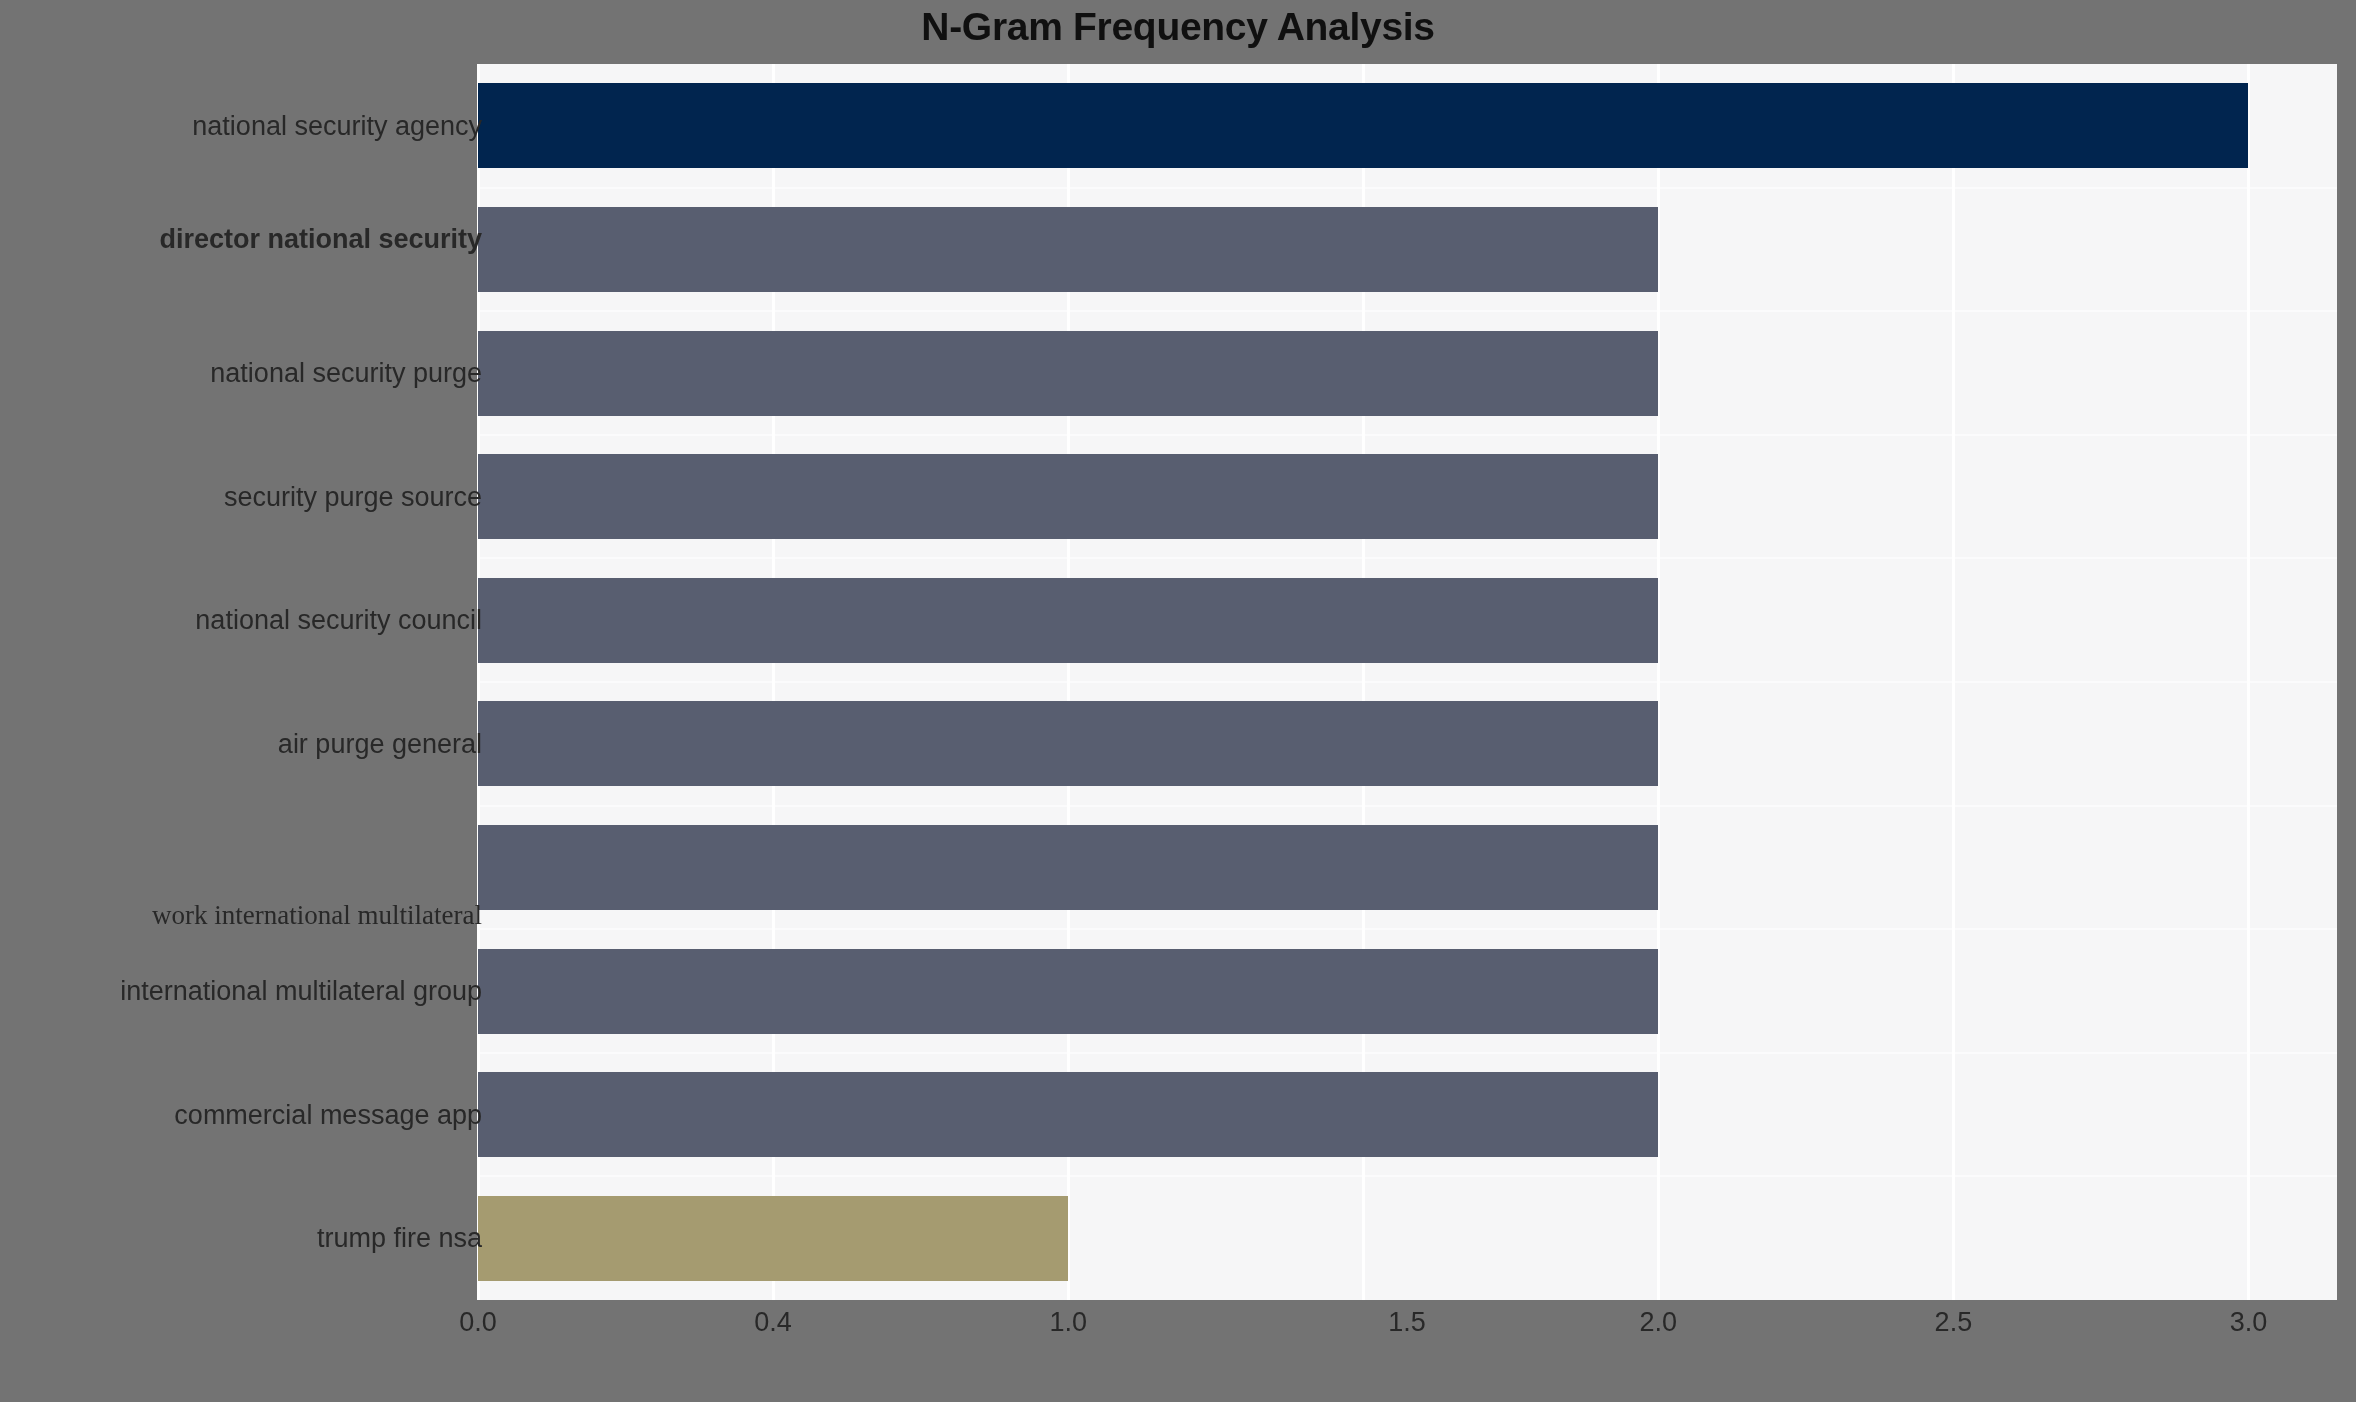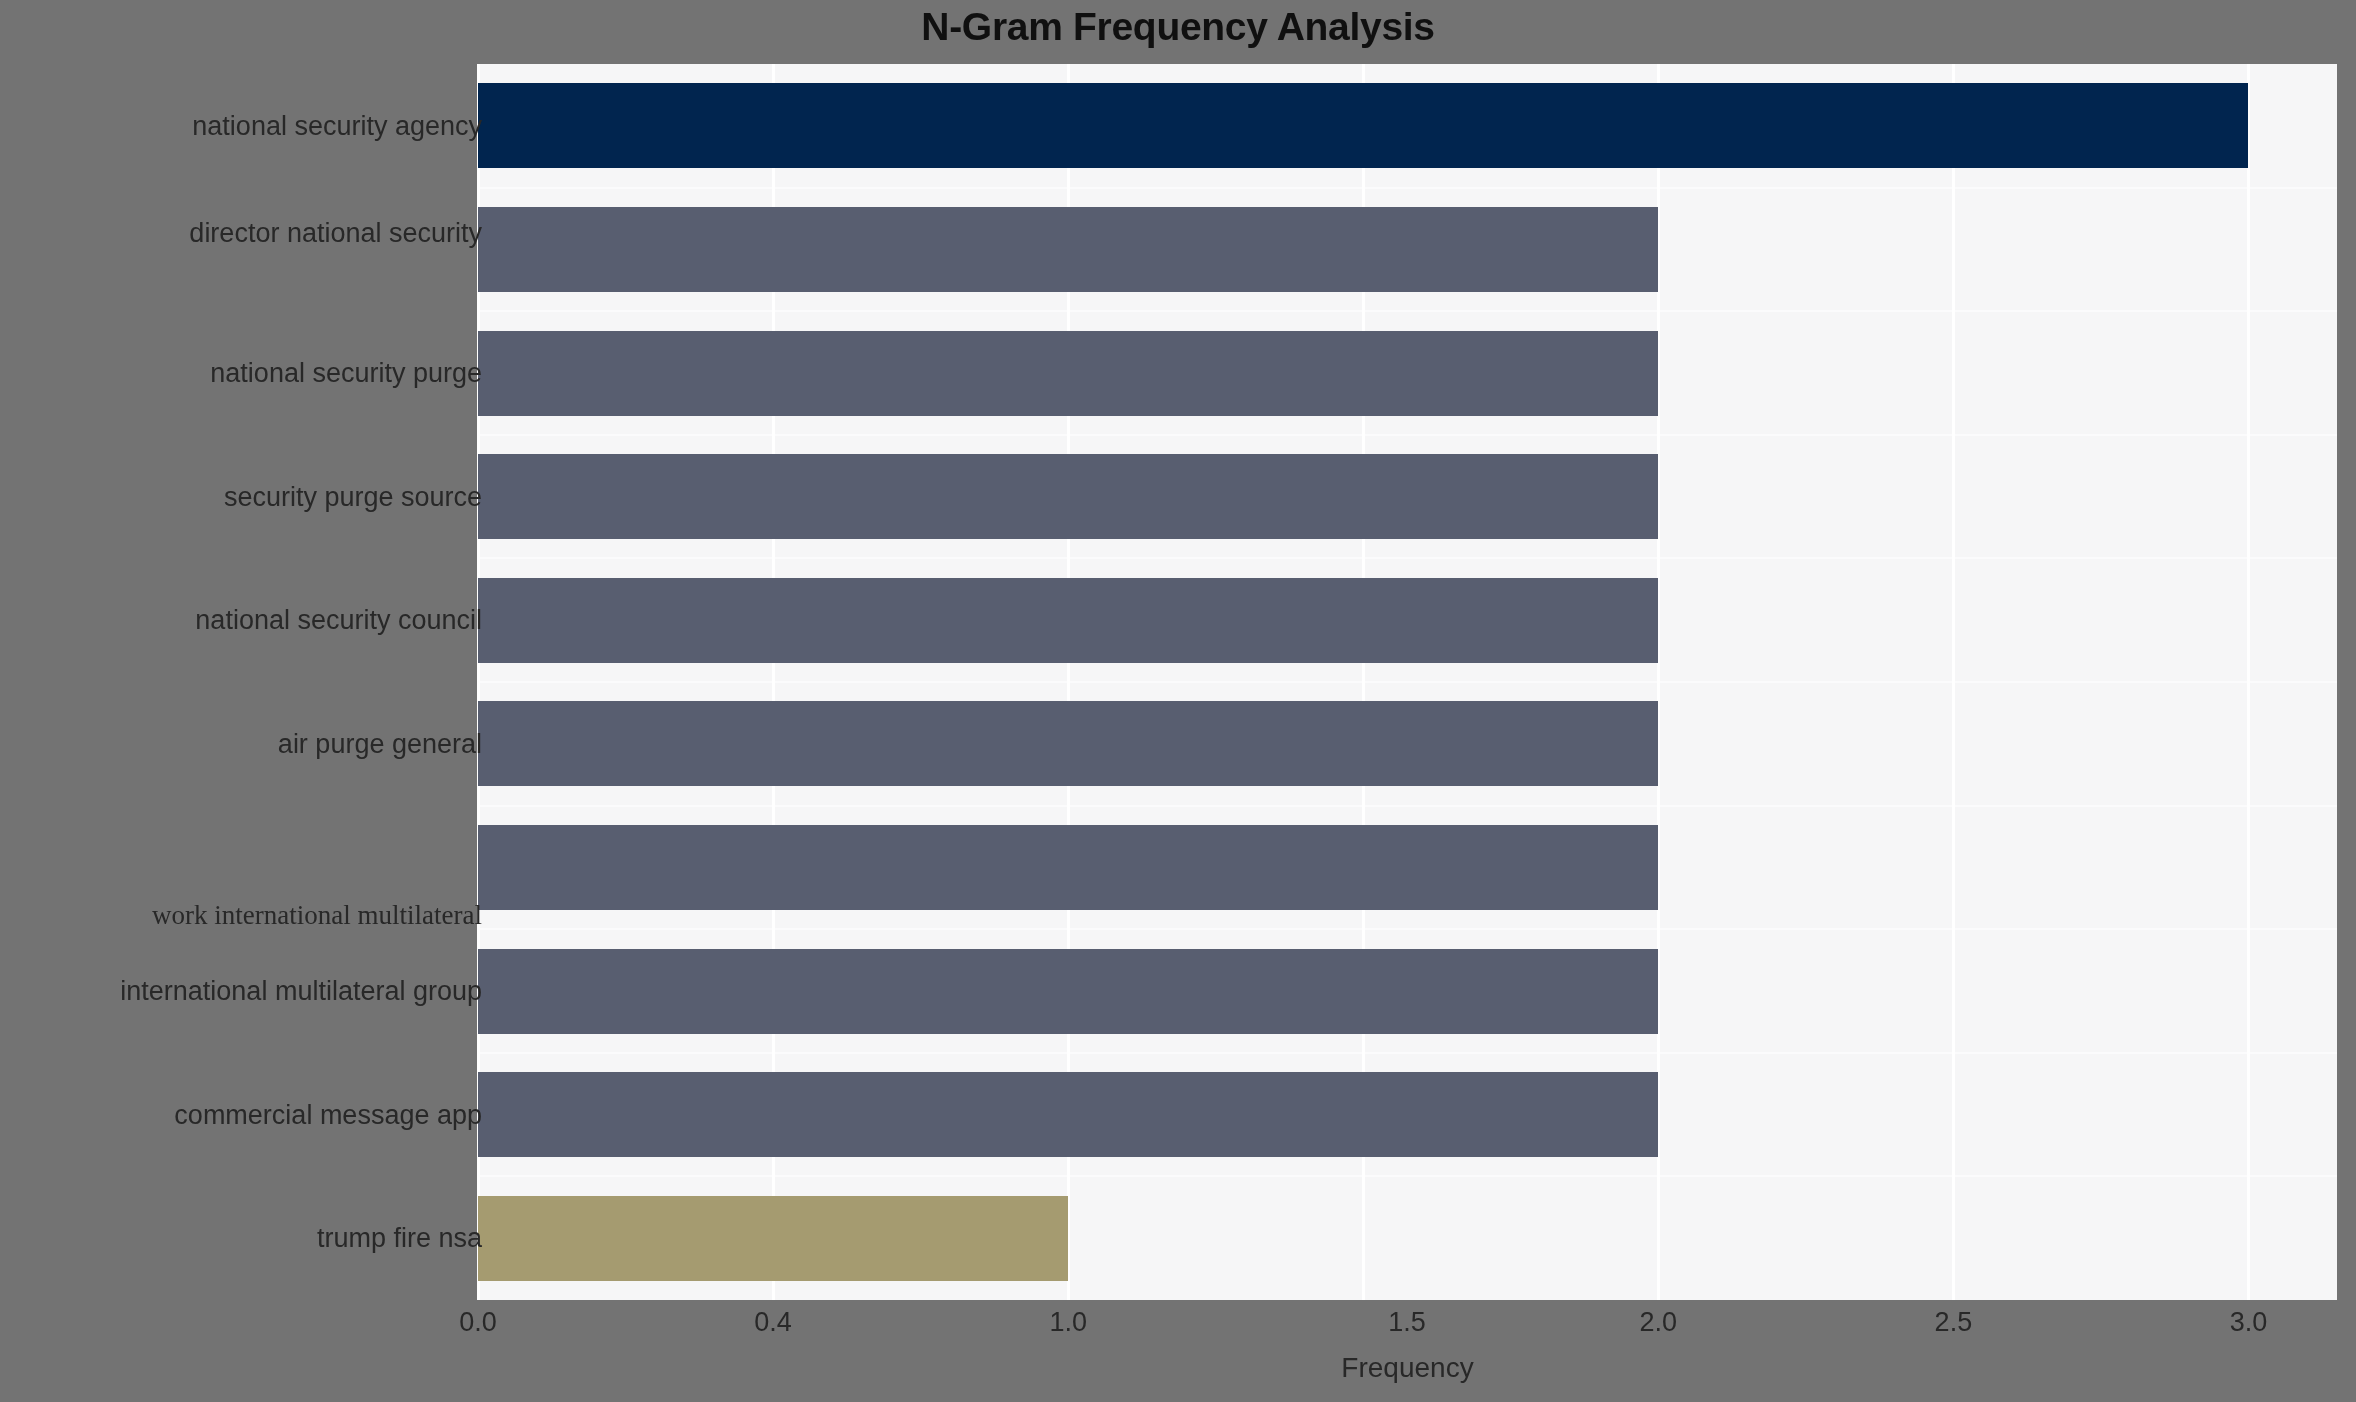--- a/index.html
+++ b/index.html
@@ -156,36 +156,35 @@
         <div class="bar" title="air force general: 2" style="top: 637.3px; width: 1180.32px; background: rgb(88, 94, 112);"></div>
         <div class="bar" title="work international multilateral: 2" style="top: 760.9px; width: 1180.32px; background: rgb(88, 94, 112);"></div>
         <div class="bar" title="international multilateral group: 2" style="top: 884.5px; width: 1180.32px; background: rgb(88, 94, 112);"></div>
         <div class="bar" title="commercial message app: 2" style="top: 1008.1px; width: 1180.32px; background: rgb(88, 94, 112);"></div>
         <div class="bar" title="trump fire nsa: 1" style="top: 1131.7px; width: 590.159px; background: rgb(165, 155, 112);"></div>
       </div>
   </div>
 
   <div id="y-labels">
       <div class="ylabel" style="top: 46.8px;">national security agency</div>
-      <div class="ylabel" style="top: 154px;">director national security</div>
+      <div class="ylabel" style="top: 160px; font-weight: bold;">director national security</div>
       <div class="ylabel" style="top: 294px;">national security purge</div>
       <div class="ylabel" style="top: 417.6px;">security purge source</div>
       <div class="ylabel" style="top: 541.2px;">national security council</div>
       <div class="ylabel" style="top: 664.8px;">air purge general</div>
       <div class="ylabel" style="top: 836px; font-family: Liberation Serif, serif;">work international multilateral</div>
       <div class="ylabel" style="top: 912px;">international multilateral group</div>
       <div class="ylabel" style="top: 1035.6px;">commercial message app</div>
       <div class="ylabel" style="top: 1159.2px;">trump fire nsa</div>
     </div>
 
   <div id="x-labels">
       <div class="xlabel" style="left: 0px;">0.0</div>
       <div class="xlabel" style="left: 295.079px;">0.4</div>
       <div class="xlabel" style="left: 590.159px;">1.0</div>
       <div class="xlabel" style="left: 929px;">1.5</div>
       <div class="xlabel" style="left: 1180.32px;">2.0</div>
       <div class="xlabel" style="left: 1475.4px;">2.5</div>
       <div class="xlabel" style="left: 1770.48px;">3.0</div>
     </div>
 
-  <div id="x-axis-title">Frequency</div>
 
 </div>
 
 </body></html>

